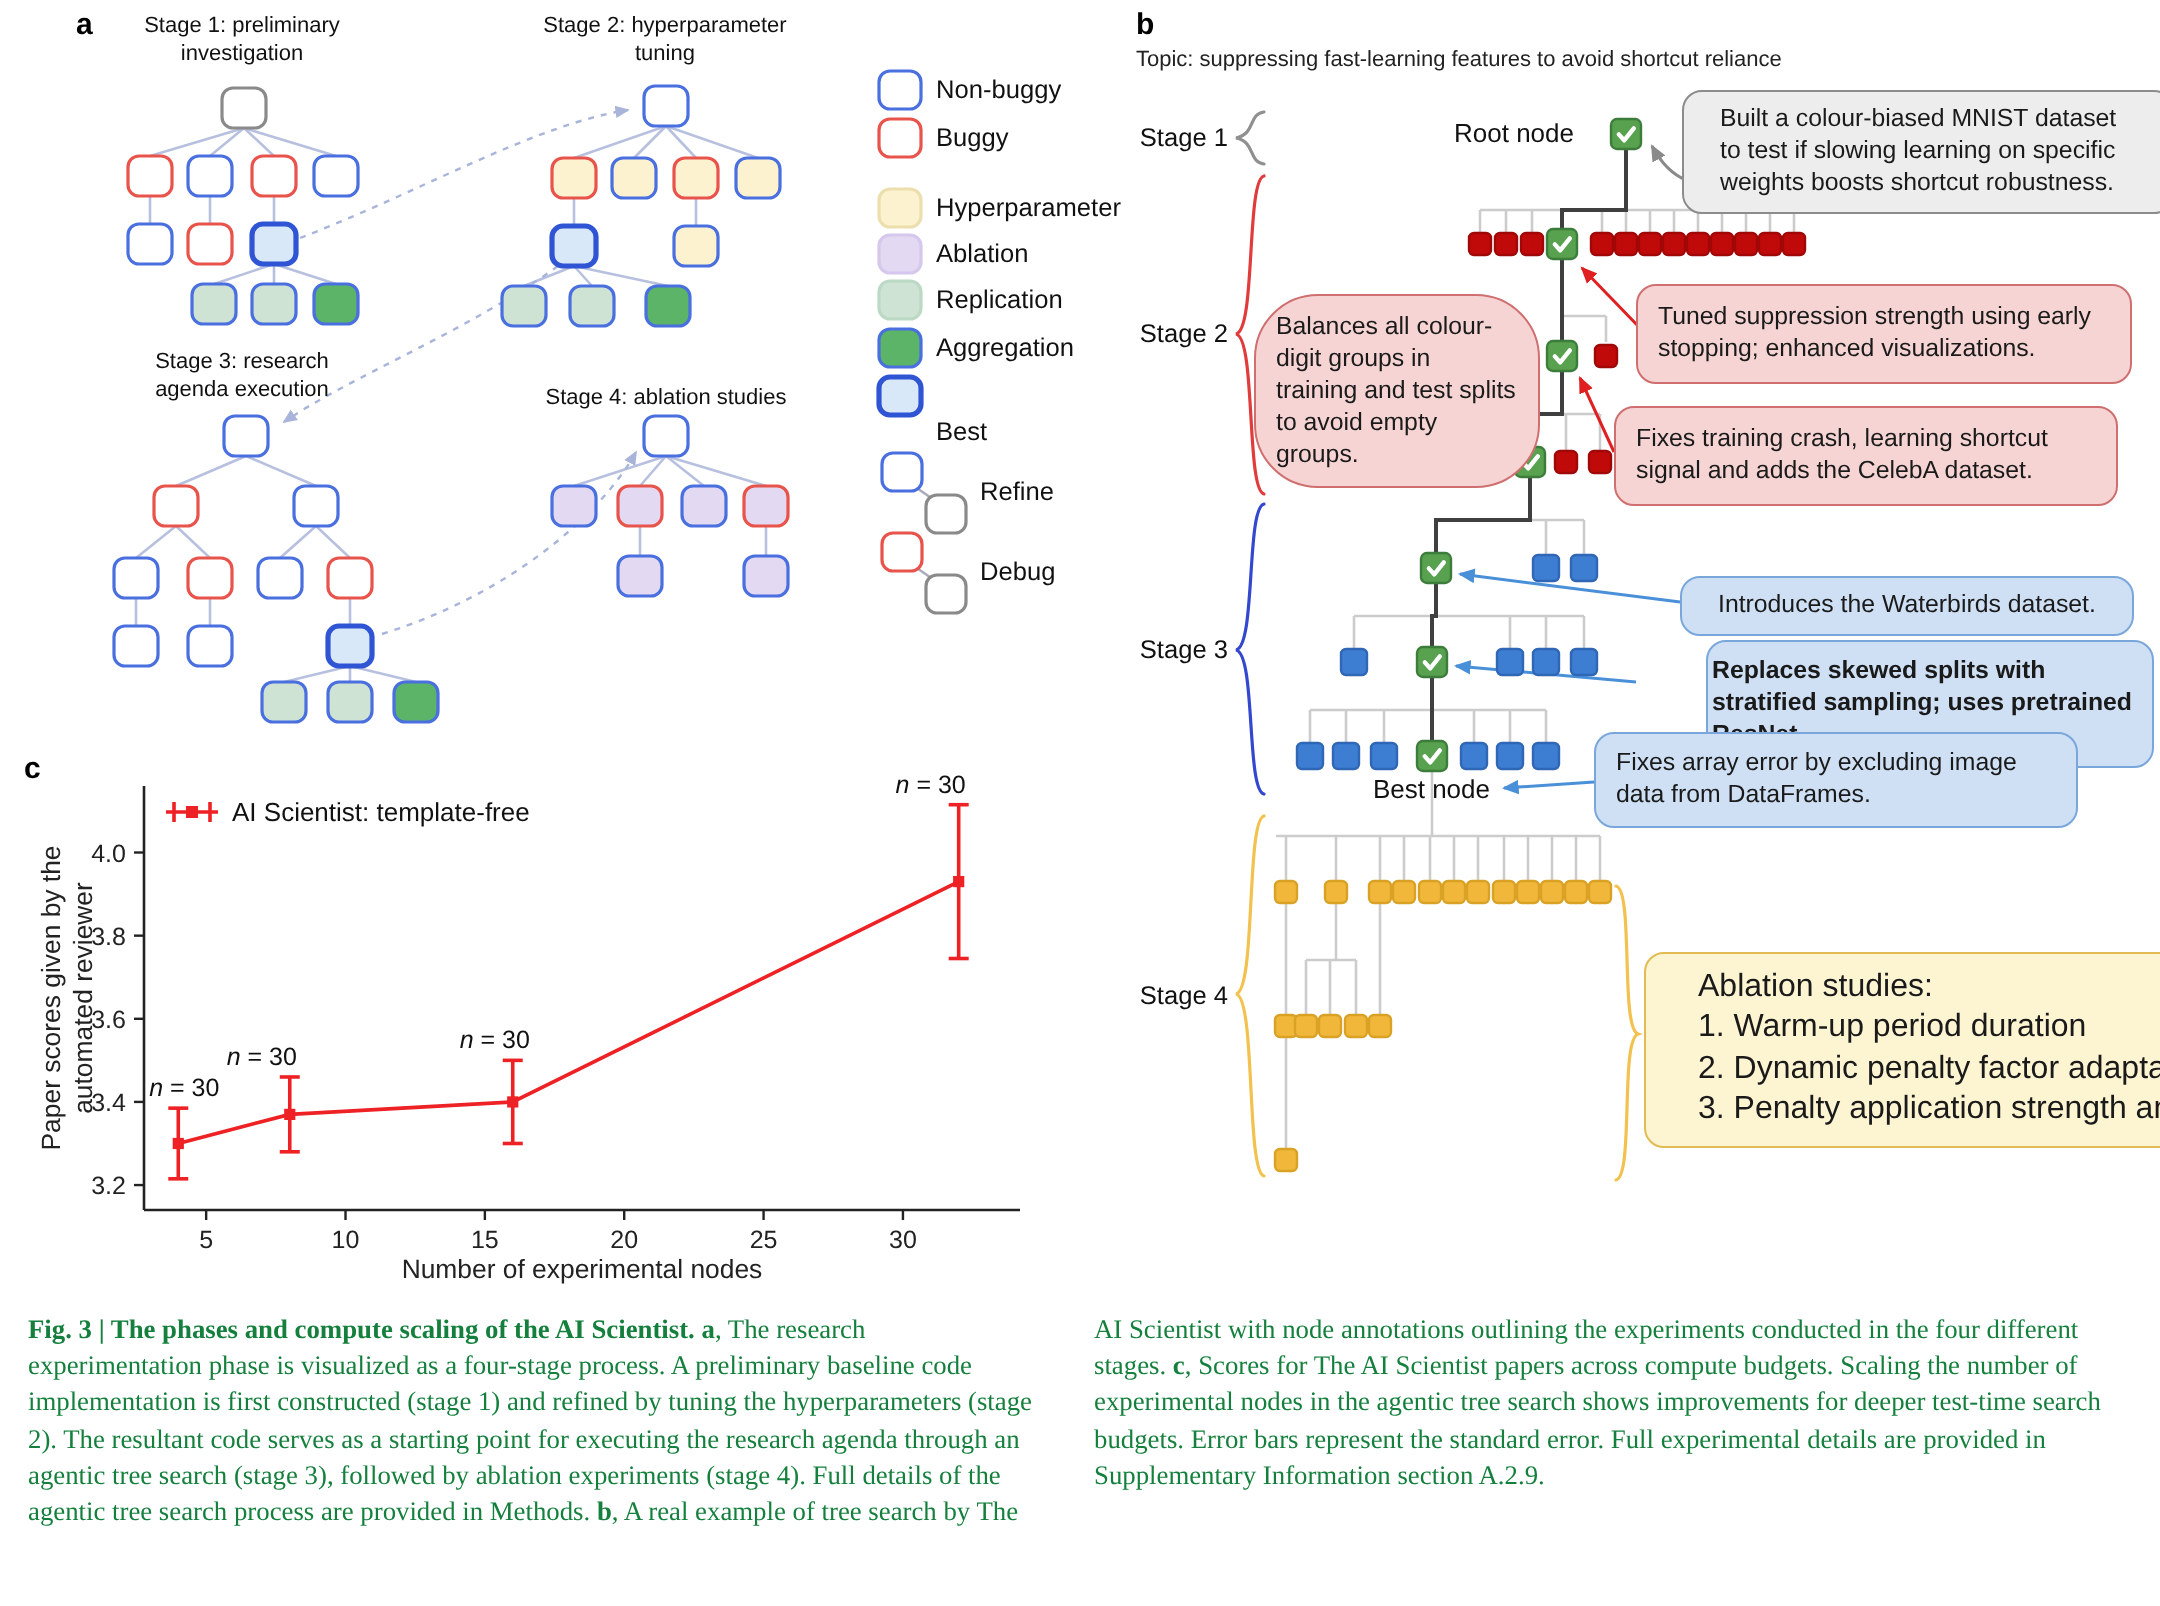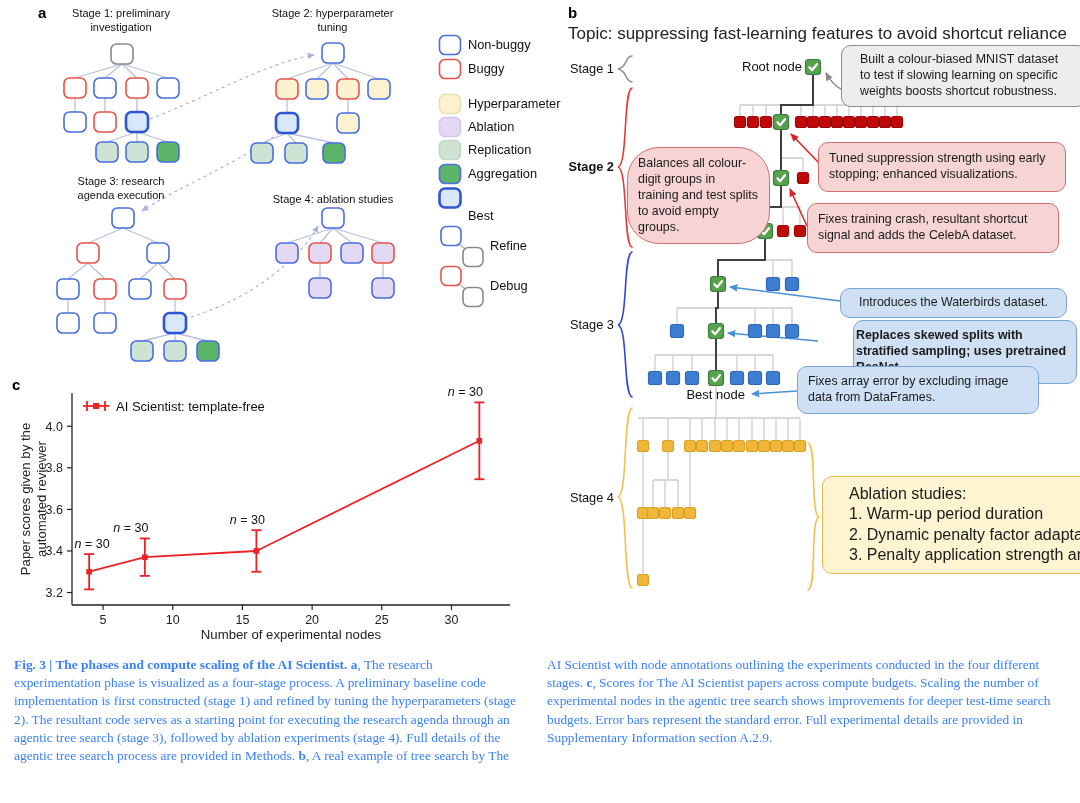--- a/index.html
+++ b/index.html
@@ -1,29 +1,29 @@
 <!DOCTYPE html>
 <html><head>
 <meta charset="utf-8">
 <style>
   html,body{margin:0;padding:0;background:#fff;}
   .page{position:relative;width:1080px;height:803px;background:#fff;font-family:"Liberation Sans",sans-serif;overflow:hidden;}
   .pletter{position:absolute;font-weight:700;font-size:15px;color:#000;}
   .stage-title{position:absolute;text-align:center;font-size:11px;line-height:1.3;color:#111;}
   .leg-label{position:absolute;font-size:12.8px;color:#111;white-space:nowrap;}
-  .b-topic{position:absolute;font-size:17px;color:#222;white-space:nowrap;}
+  .b-topic{position:absolute;font-size:11px;color:#222;white-space:nowrap;}
   .b-stage{position:absolute;width:60px;text-align:right;font-size:12.8px;color:#111;}
   .b-nodelabel{position:absolute;width:90px;text-align:right;font-size:13px;color:#111;}
   .callout{position:absolute;border-radius:10px;border:1.5px solid;padding:6px 18px;font-size:12.4px;line-height:1.28;color:#1a1a1a;}
   .co-gray{background:#ededed;border-color:#8c8c8c;}
   .co-red{background:#f6d4d4;border-color:#cf6f6f;}
   .co-blue{background:#cfe0f5;border-color:#7aa7db;}
   .co-yellow{background:#fdf4d2;border-color:#e2bb53;}
   .co-line{white-space:nowrap;}
-  .caption{position:absolute;font-family:"Liberation Serif",serif;font-size:13.4px;line-height:1.36;color:#3b82f6;text-align:left;}
+  .caption{position:absolute;font-family:"Liberation Serif",serif;font-size:13.4px;line-height:1.36;color:#15803d;text-align:left;}
   svg{position:absolute;}
   svg text{font-family:"Liberation Sans",sans-serif;}
   .dash{fill:none;stroke:#a9b4da;stroke-width:1.2;stroke-dasharray:3 3.5;}
   .lt{fill:none;stroke:#cccccc;stroke-width:1.3;}
   .dk{fill:none;stroke:#3f3f3f;stroke-width:2;}
   .brace{fill:none;stroke-width:1.6;stroke-linecap:round;}
   .ar{fill:none;stroke-width:1.5;}
 </style>
 </head>
 <body>
@@ -267,30 +267,30 @@
         <rect x="107.5" y="507.5" width="11" height="11" rx="2.5" fill="#f0b73a" stroke="#d9a225" stroke-width="1.2"></rect>
         <rect x="119.5" y="507.5" width="11" height="11" rx="2.5" fill="#f0b73a" stroke="#d9a225" stroke-width="1.2"></rect>
         <rect x="132.5" y="507.5" width="11" height="11" rx="2.5" fill="#f0b73a" stroke="#d9a225" stroke-width="1.2"></rect>
         <rect x="144.5" y="507.5" width="11" height="11" rx="2.5" fill="#f0b73a" stroke="#d9a225" stroke-width="1.2"></rect>
         <rect x="97.5" y="574.5" width="11" height="11" rx="2.5" fill="#f0b73a" stroke="#d9a225" stroke-width="1.2"></rect>
       </g>
   </svg>
 
   <div class="b-topic" style="left:568px;top:24px;">Topic: suppressing fast-learning features to avoid shortcut reliance</div>
   <div class="b-stage" style="left:554px;top:61px;">Stage 1</div>
-  <div class="b-stage" style="left:554px;top:159px;font-weight:bold;">Stage 2</div>
+  <div class="b-stage" style="left:554px;top:159px;">Stage 2</div>
   <div class="b-stage" style="left:554px;top:317px;">Stage 3</div>
   <div class="b-stage" style="left:554px;top:490px;">Stage 4</div>
-  <div class="b-nodelabel" style="left:712px;top:59px;">Root node</div>
+  <div class="b-nodelabel" style="left:712px;top:59px;text-align:center;">Root node</div>
   <div class="b-nodelabel" style="left:655px;top:387px;">Best node</div>
 
   <div class="callout co-gray" style="left:841px;top:45px;width:208px;">Built a colour-biased MNIST dataset to test if slowing learning on specific weights boosts shortcut robustness.</div>
   <div class="callout co-red" style="left:627px;top:147px;width:121px;padding:8px 10px;border-radius:32px;">Balances all colour-digit groups in training and test splits to avoid empty groups.</div>
   <div class="callout co-red" style="left:818px;top:142px;width:226px;padding:8px 10px;">Tuned suppression strength using early stopping; enhanced visualizations.</div>
-  <div class="callout co-red" style="left:807px;top:203px;width:230px;padding:8px 10px;">Fixes training crash, resultant shortcut signal and adds the CelebA dataset.</div>
+  <div class="callout co-red" style="left:807px;top:203px;width:230px;padding:8px 10px;">Fixes training crash, learning shortcut signal and adds the CelebA dataset.</div>
   <div class="callout co-blue" style="left:840px;top:288px;white-space:nowrap;">Introduces the Waterbirds dataset.</div>
   <div class="callout co-blue" style="left:853px;top:320px;width:218px;padding:7px 2px;font-weight:bold;">Replaces skewed splits with stratified sampling; uses pretrained ResNet.</div>
   <div class="callout co-blue" style="left:797px;top:366px;width:220px;padding:7px 10px;">Fixes array error by excluding image data from DataFrames.</div>
   <div class="callout co-yellow" style="left:822px;top:476px;padding:7px 26px;font-size:16px;">
     <div class="co-line">Ablation studies:</div>
     <div class="co-line">1. Warm-up period duration</div>
     <div class="co-line">2. Dynamic penalty factor adaptation</div>
     <div class="co-line">3. Penalty application strength and so on</div>
   </div>
 

